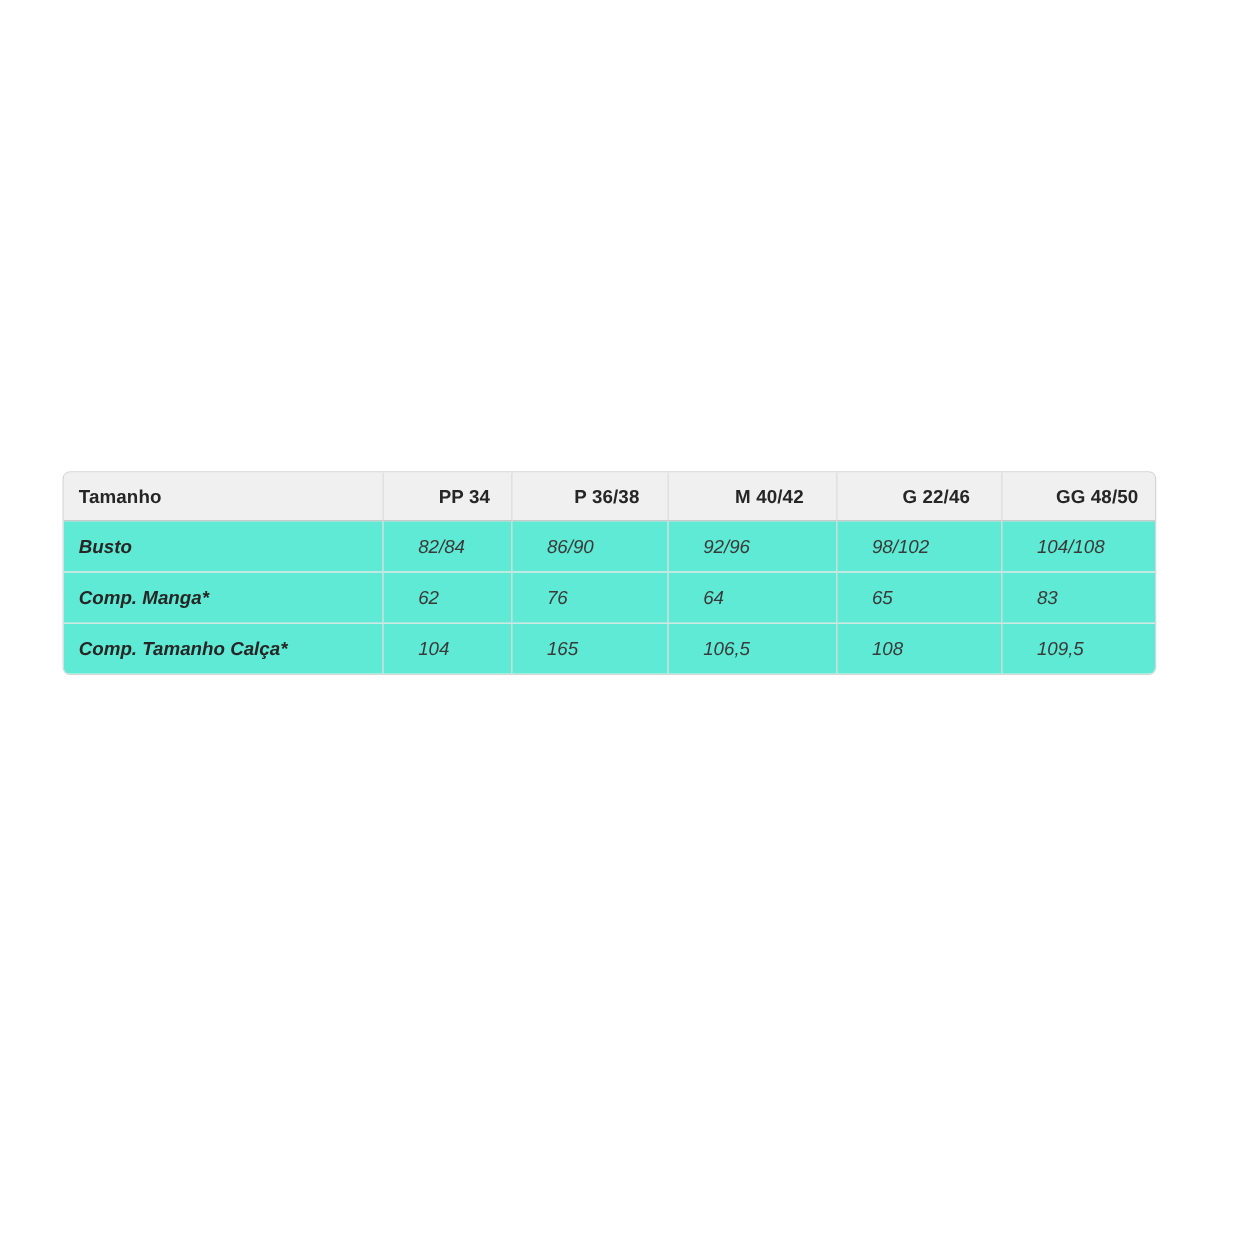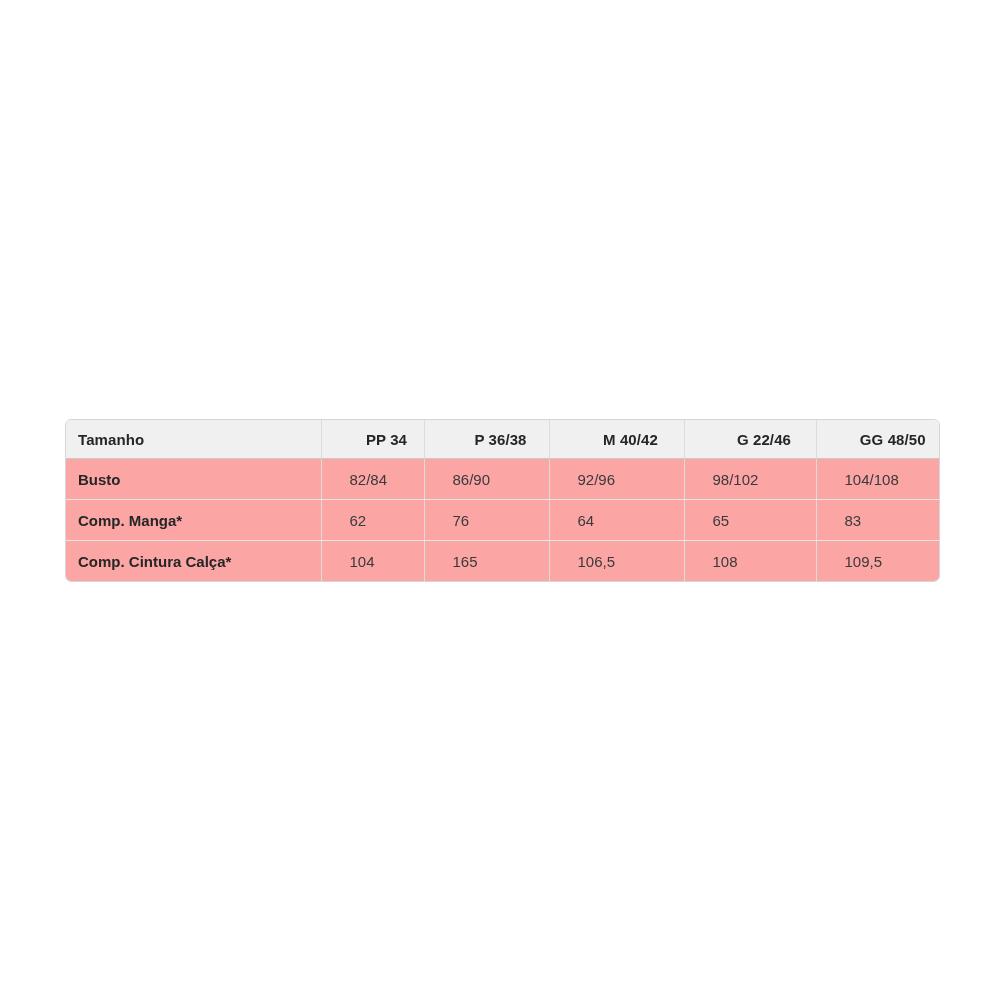--- a/index.html
+++ b/index.html
@@ -6,29 +6,28 @@
     margin: 0;
     padding: 0;
     background: var(--page-bg, #ffffff);
     width: 1000px;
     height: 1000px;
     font-family: "Liberation Sans", "DejaVu Sans", sans-serif;
     position: relative;
   }
   .table-wrap {
     position: absolute;
-    left: 65px;
+    left: 50px;
     top: 377px;
     width: 875px;
     box-sizing: border-box;
     border: 1px solid var(--outer-border, #d6d6d6);
     border-radius: 6px;
     overflow: hidden;
     background: #ffffff;
-    margin-top: 42px;
   }
   table.size-chart {
     width: 100%;
     border-collapse: collapse;
     table-layout: fixed;
   }
   .size-chart th {
     background: var(--header-bg, #f0f0f0);
     height: 38px;
     font-size: 15px;
@@ -44,21 +43,22 @@
     padding-left: 12px;
   }
   .size-chart td {
     height: 40px;
     font-size: 15px;
     font-weight: 400;
     color: var(--value-text, #3a3a3a);
     text-align: left;
     padding: 0 0 0 12px;
     border-bottom: 1px solid var(--row-border, #e7e7e7);
-    background: #fca5a5;
+    background: #5eead4;
+    font-style: italic;
   }
   .size-chart td.row-label {
     font-weight: 600;
     color: var(--label-text, #262626);
   }
   .size-chart th + th,
   .size-chart td + td {
     border-left: 1px solid var(--col-border, #dcdcdc);
     padding-left: 28px;
   }
@@ -100,21 +100,21 @@
       </tr>
       <tr>
         <td class="row-label">Comp. Manga*</td>
         <td>62</td>
         <td>76</td>
         <td>64</td>
         <td>65</td>
         <td>83</td>
       </tr>
       <tr>
-        <td class="row-label">Comp. Cintura Calça*</td>
+        <td class="row-label">Comp. Tamanho Calça*</td>
         <td>104</td>
         <td>165</td>
         <td>106,5</td>
         <td>108</td>
         <td>109,5</td>
       </tr>
     </tbody>
   </table>
 </div>
 

